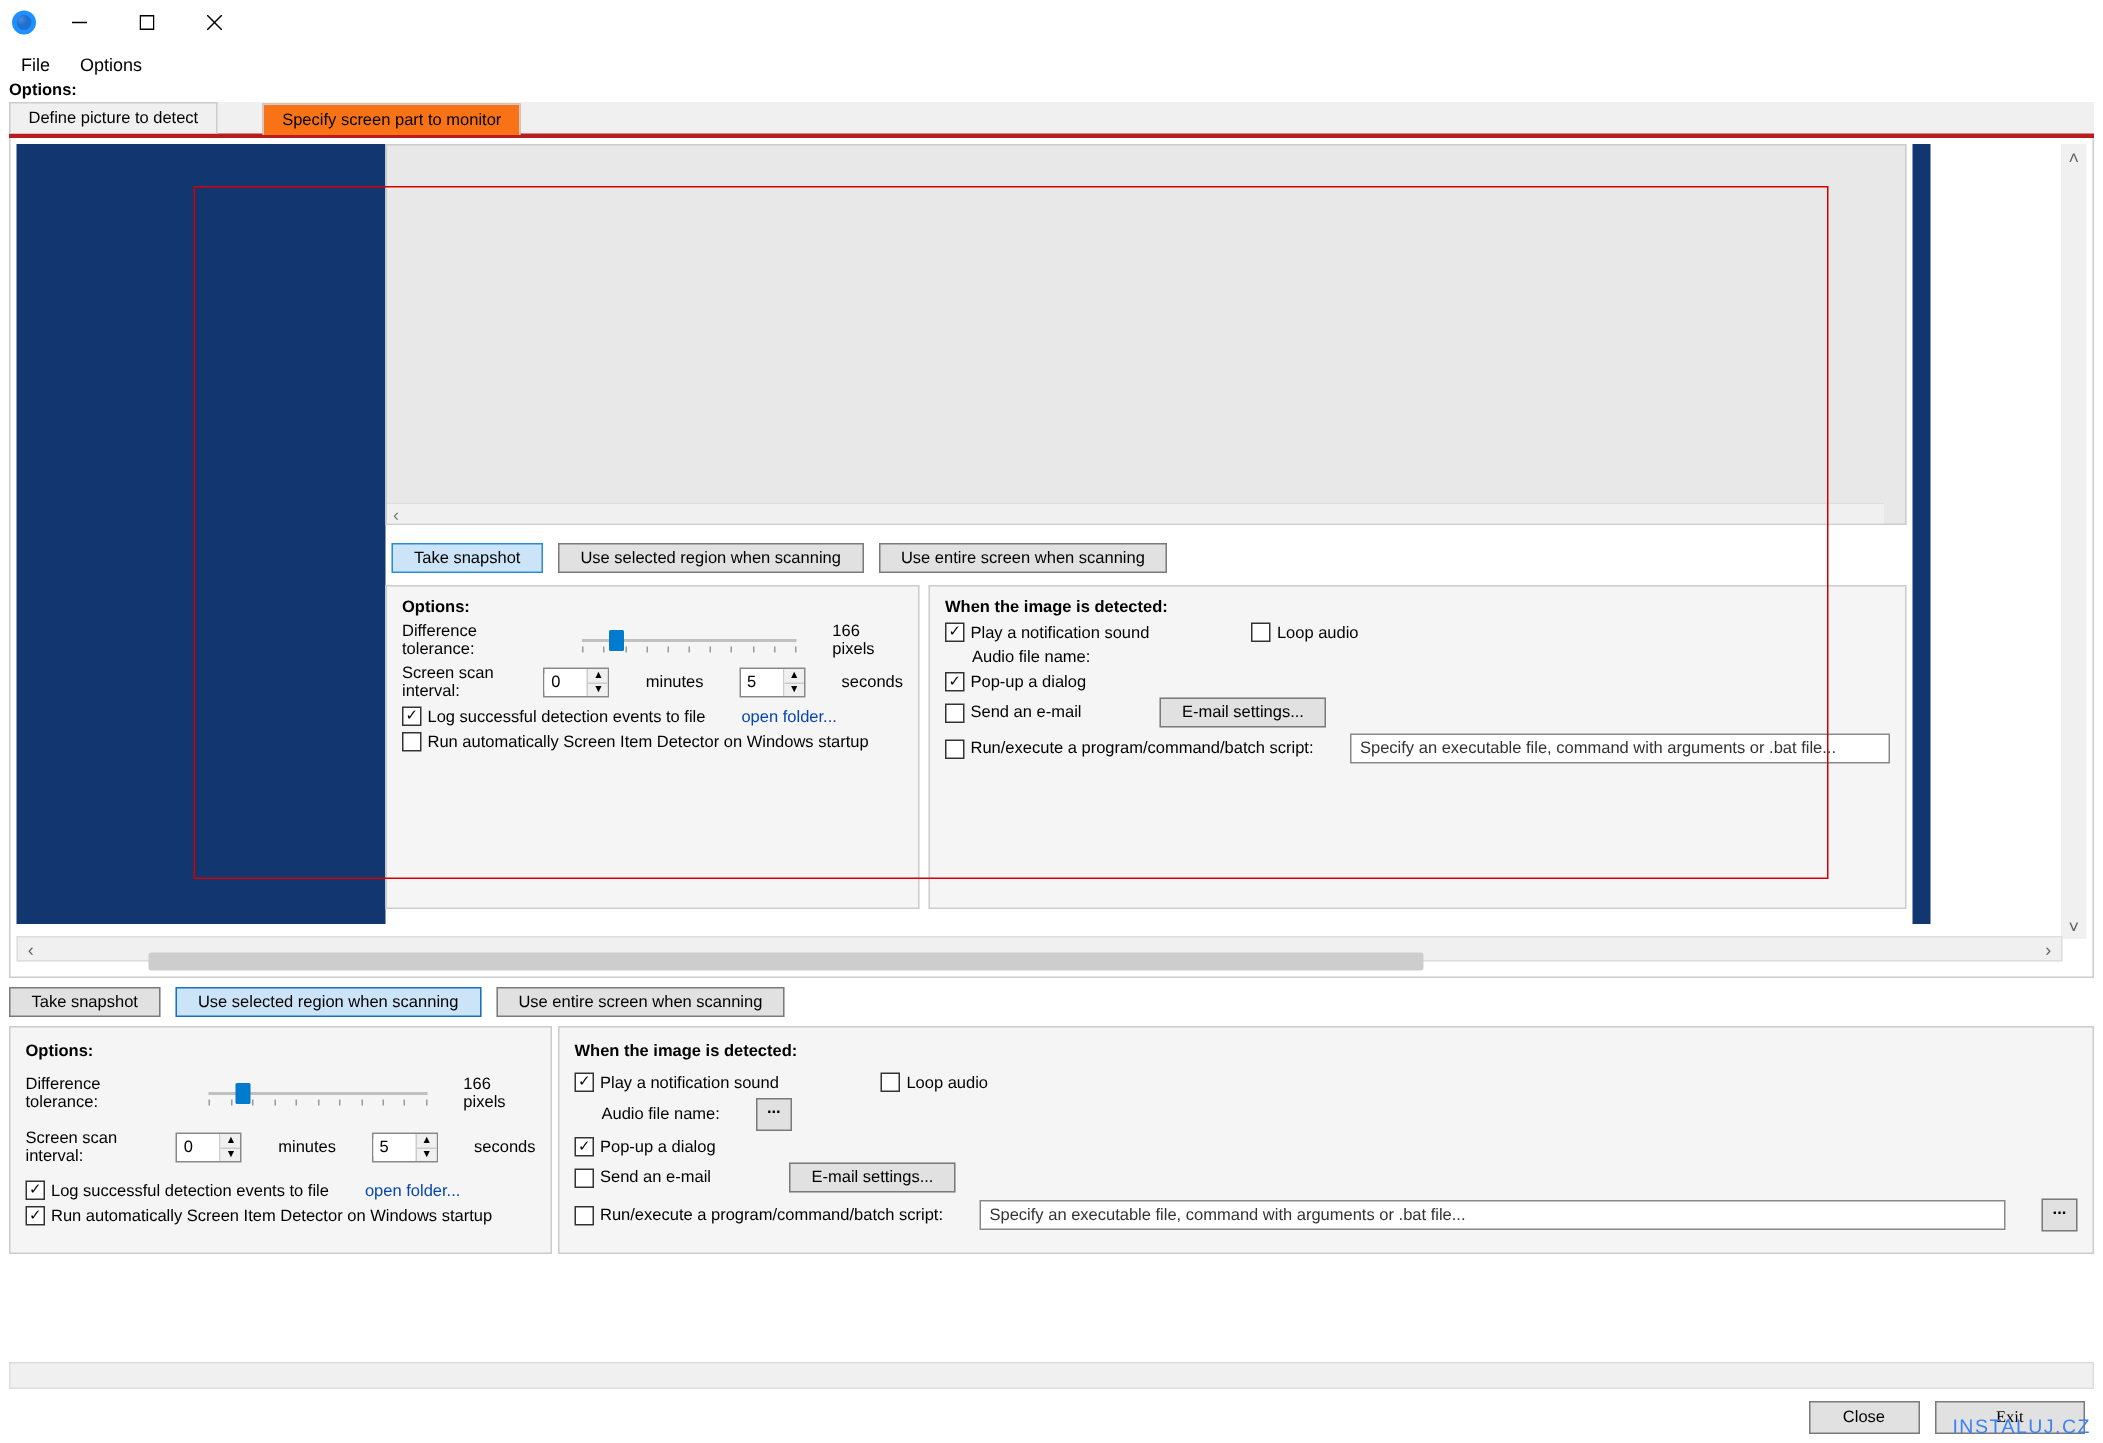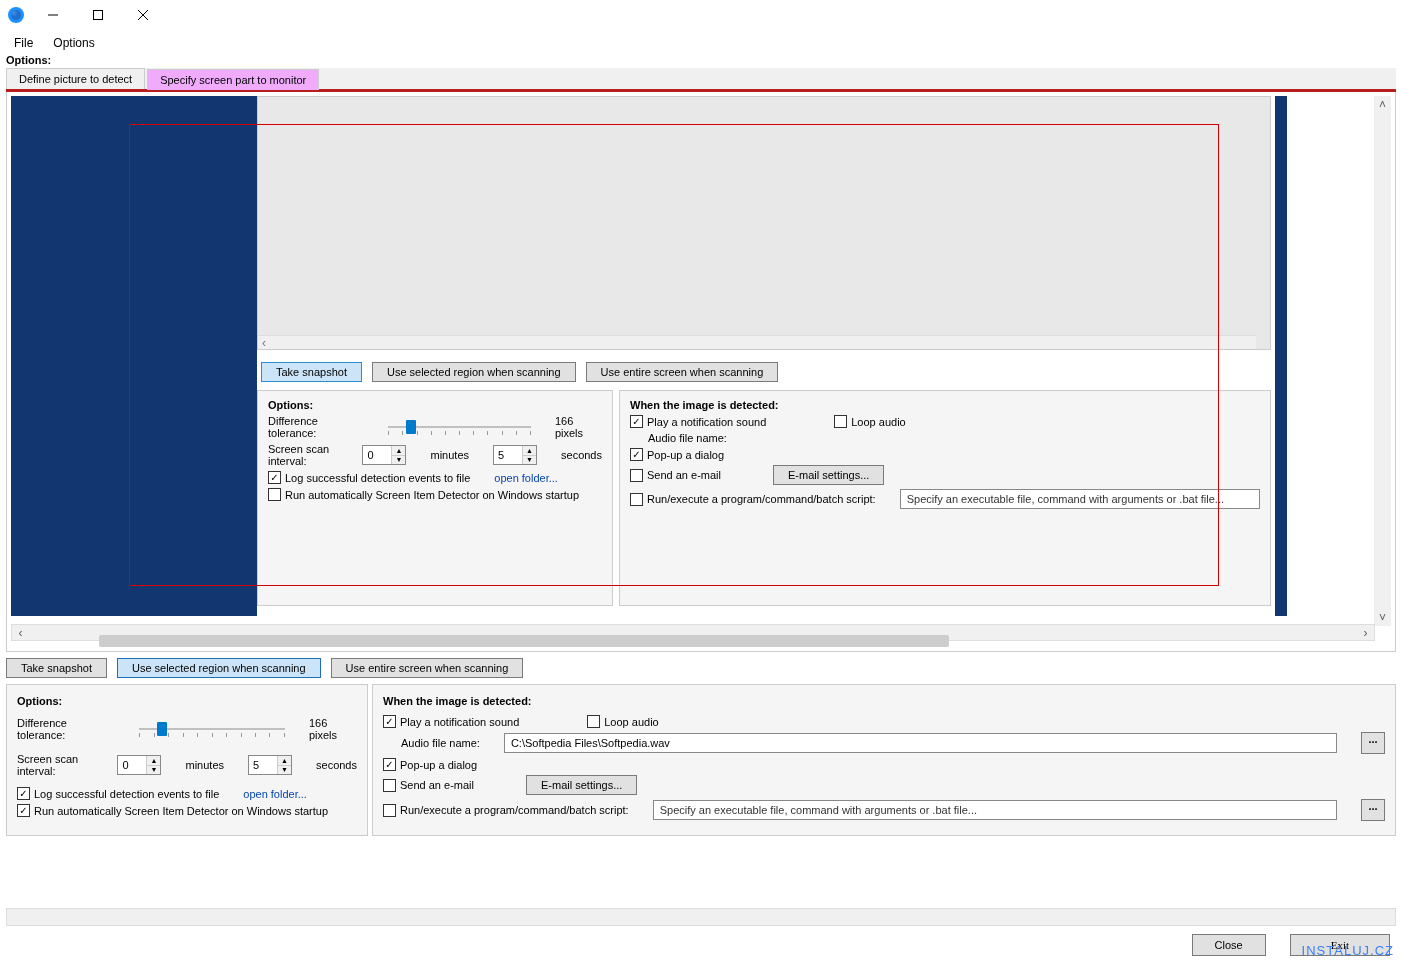--- a/index.html
+++ b/index.html
@@ -12,21 +12,21 @@
 .winbtns { display: flex; }
 .winbtn { width: 45px; height: 28px; display: flex; align-items: center; justify-content: center; cursor: default; }
 
 .menubar { height: 22px; display: flex; align-items: flex-end; padding: 0 6px; gap: 4px; background: #fff; }
 .menuitem { padding: 2px 8px; cursor: default; }
 
 .options-header { font-weight: bold; padding: 2px 6px; font-size: 11px; }
 
 .tabstrip { display: flex; border-bottom: 3px solid #b91c1c; background: #f0f0f0; margin: 0 6px; }
 .tab { padding: 4px 12px; border: 1px solid #ccc; border-bottom: none; margin-right: 2px; cursor: default; background: #f0f0f0; font-size: 11px; }
-.tab.active { background: #f0abfc; position: relative; top: 1px; }
+.tab.active { background: #f97316; position: relative; top: 1px; margin-left: 28px; }
 
 
 .outer-preview-wrap { margin: 0 6px; border: 1px solid #ccc; border-top: none; padding: 4px; position: relative; height: 560px; }
 .outer-canvas { position: relative; width: 1276px; height: 520px; background: #113670; }
 .inner-app { position: absolute; left: 246px; top: 0; width: 1018px; height: 520px; background: #fff; }
 .inner-preview { position: absolute; left: 0; top: 0; width: 1014px; height: 254px; background: #e8e8e8; border: 1px solid #ccc; }
 .inner-sb-h { position: absolute; left: 0; bottom: 0; right: 14px; height: 14px; background: #f0f0f0; border-top: 1px solid #ddd; display: flex; align-items:center; }
 .inner-sb-h .sb-left { padding: 0 4px; color: #777; }
 .inner-buttons { position: absolute; left: 4px; top: 266px; display: flex; gap: 10px; }
 .btn { border: 1px solid #7a7a7a; background: #e1e1e1; padding: 3px 14px; font-size: 11px; cursor: default; }
@@ -73,21 +73,21 @@
 .lower-left { width: 362px; border:1px solid #ccc; background:#f5f5f5; padding: 10px; }
 .lower-mid { flex:1; border:1px solid #ccc; background:#f5f5f5; padding: 10px; }
 .lower-right { width: 104px; border:1px solid #ccc; background:#f5f5f5; padding: 10px; text-align:center; }
 .browse-btn { border:1px solid #7a7a7a; background:#e1e1e1; height:22px; width:24px; text-align:center; font-weight:bold; cursor:default; }
 
 .status-on { font-size:20px; font-weight:bold; color:#38c238; margin-top:6px; text-align:center; }
 .wedge-icon { width: 52px; height: 46px; margin: -8px auto 0; position: relative; opacity: 0.35; }
 .wedge-icon svg polygon { fill: none; stroke: #888; stroke-width: 2; }
 
 .footer-bar { position:absolute; left:6px; right:6px; bottom:36px; height:18px; background:#f0f0f0; border:1px solid #ddd; }
-.footer-btns { position:absolute; right:12px; bottom:6px; display:flex; gap:24px; }
+.footer-btns { position:absolute; right:12px; bottom:6px; display:flex; gap:10px; }
 
 .watermark { position:absolute; right:8px; bottom:4px; color:#3b82f6; font-size:13px; letter-spacing:1px; font-family: Arial, sans-serif; }
 </style>
 </head>
 <body>
 
 <div class="titlebar">
   <div class="titlebar-icon"></div>
   <div class="winbtns">
     <div class="winbtn">
@@ -322,21 +322,20 @@
           <span>Play a notification sound</span>
         </span>
       <span style="width:20px"></span>
       <span class="chk">
           <span class="chkbox"></span>
           <span>Loop audio</span>
         </span>
     </div>
     <div class="row" style="padding-left:18px;">
       <span>Audio file name:</span>
-      <input class="textfield" value="C:\Softpedia Files\Softpedia.wav" style="">
       <div class="browse-btn">...</div>
     </div>
     <div class="row">
       <span class="chk">
           <span class="chkbox checked"></span>
           <span>Pop-up a dialog</span>
         </span>
     </div>
     <div class="row">
       <span class="chk">

